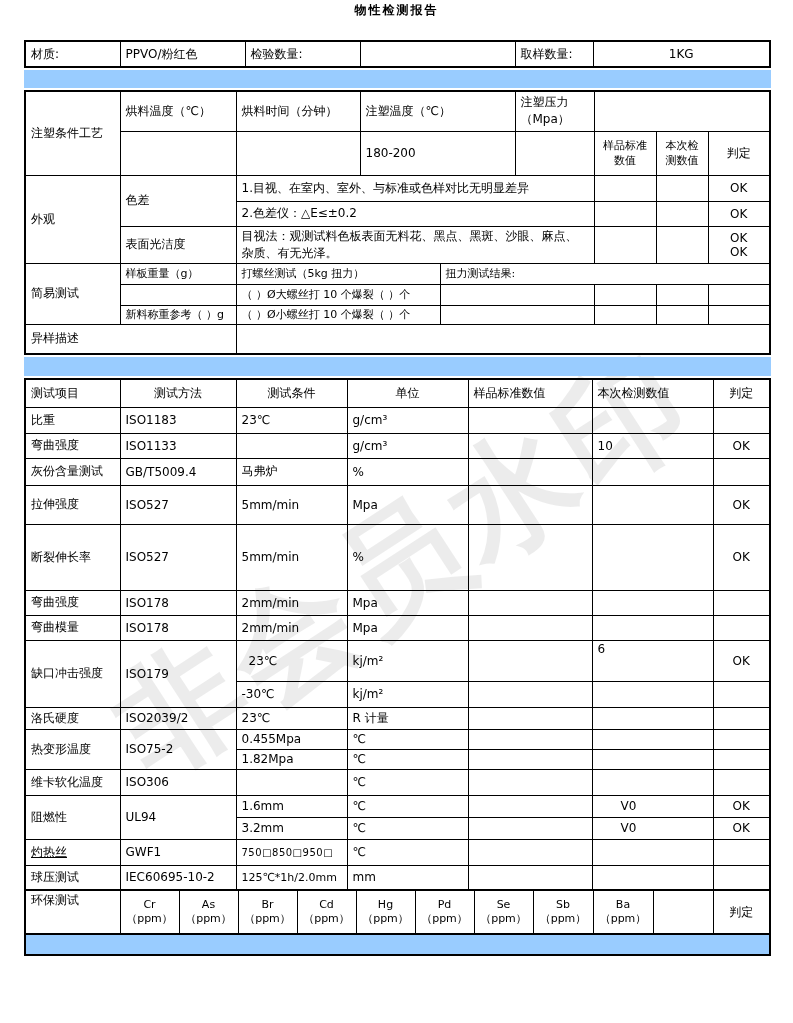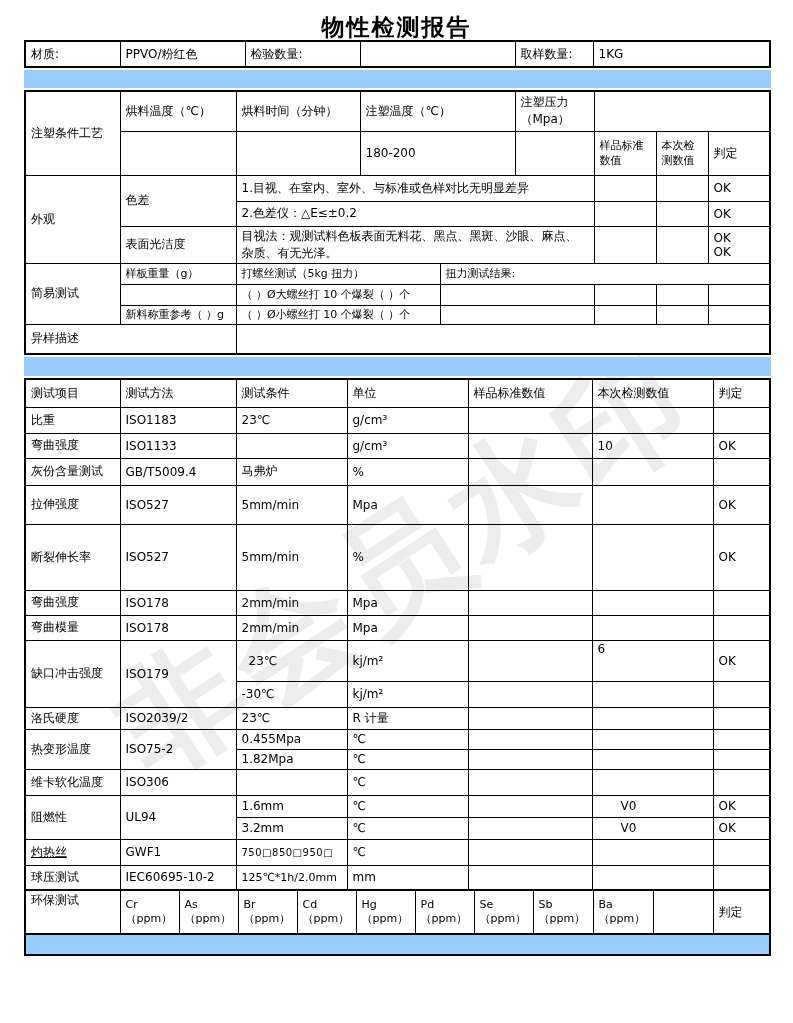--- a/index.html
+++ b/index.html
@@ -12,31 +12,31 @@
     font-size: 12px; color: #000;
     overflow: hidden;
   }
   .watermark {
     position: absolute; left: 130px; top: 660px;
     font-size: 125px; letter-spacing: 6px; white-space: nowrap;
     color: rgba(0,0,0,0.075);
     transform: rotate(-33deg); transform-origin: 0 50%;
     z-index: 0; pointer-events: none; font-weight: bold;
   }
-  .title { position: relative; z-index: 1; height: 40px; padding-top: 12px;
-    text-align: center; font-size: 23px; font-weight: bold; letter-spacing: 2px; }
+  .title { position: relative; z-index: 1; height: 40px; padding-top: 2px;
+    text-align: center; font-size: 12px; font-weight: bold; letter-spacing: 2px; }
   table.t {
     position: relative; z-index: 1;
     border-collapse: collapse; table-layout: fixed;
     margin-left: 24px; width: 747px;
     border: 2px solid #000; background: transparent;
   }
   table.t td { border: 1px solid #000; padding: 1px 5px; vertical-align: middle;
     overflow: hidden; word-break: break-all; }
-  .ac { text-align: left; margin-left: 28px; }
+  .ac { text-align: center; margin-left: 28px; }
   .al { text-align: left; }
   .vt { vertical-align: top !important; }
   .prel { white-space: pre-line; }
   .small { font-size: 11px; }
   .xs { font-size: 10px; letter-spacing: 0.5px; }
   .ul { text-decoration: underline; }
   .bar { position: relative; z-index: 1; width: 747px; margin-left: 24px;
     background: #99CCFF; }
   .bar1 { height: 18px; margin-top: 2px; margin-bottom: 2px; }
   .bar2 { height: 19px; margin-top: 2px; margin-bottom: 2px; }

